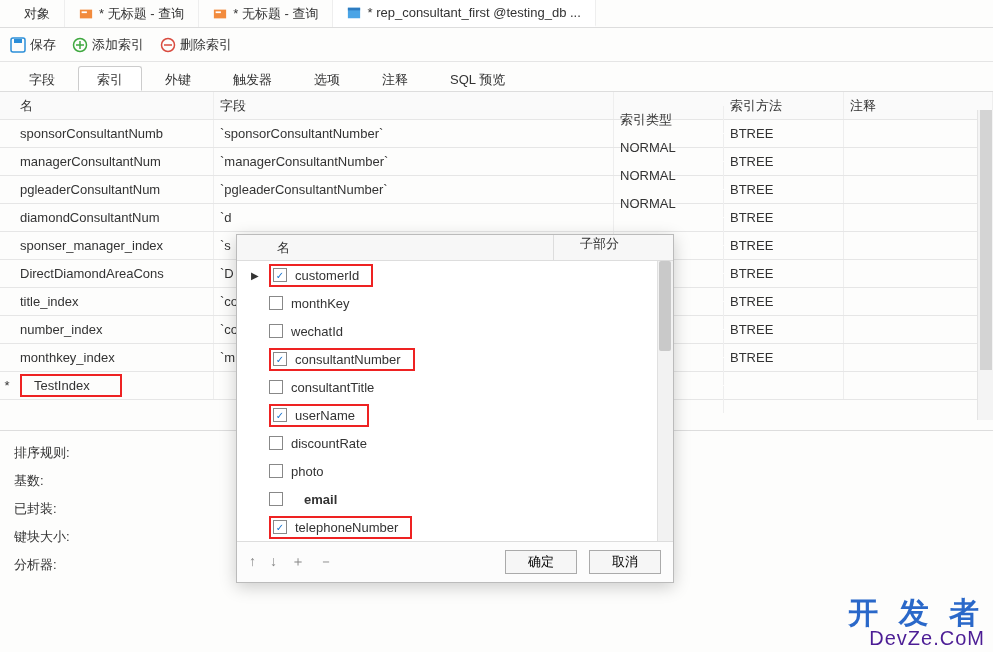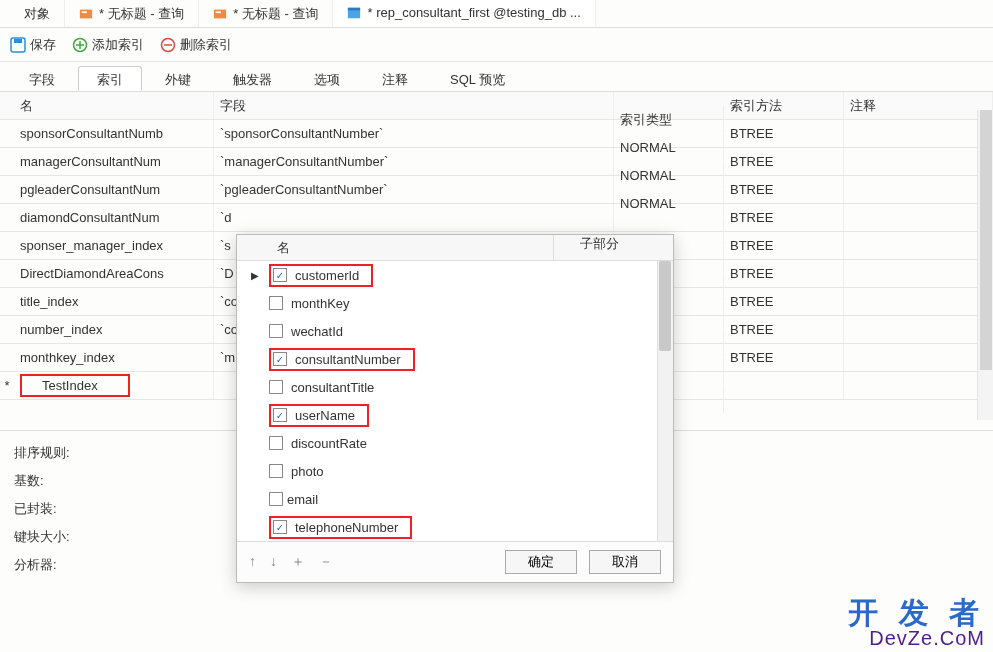--- a/index.html
+++ b/index.html
@@ -229,21 +229,21 @@
           <span>monthkey_index</span>
         </div>
         <div class="gcell c-field">`m</div>
         <div class="gcell c-type"></div>
         <div class="gcell c-method">BTREE</div>
         <div class="gcell c-note"></div>
       </div>
       <div class="grow">
         <div class="rowmark">*</div>
         <div class="gcell c-name">
-          <span class="redbox" style="padding:2px 30px 2px 20px;">TestIndex</span>
+          <span class="redbox" style="padding:2px 30px 2px 12px;">TestIndex</span>
         </div>
         <div class="gcell c-field"></div>
         <div class="gcell c-type"></div>
         <div class="gcell c-method"></div>
         <div class="gcell c-note"></div>
       </div>
     </div>
 </div>
 
 <div class="outer-scroll">
@@ -318,21 +318,21 @@
         </div>
         <div class="popup-item">
           <span class="mk"></span>
           <span style="display:inline-flex;align-items:center;gap:8px;">
             <span class="chk "></span>
             <span>photo</span>
           </span>
         </div>
         <div class="popup-item">
           <span class="mk"></span>
-          <span style="display:inline-flex;align-items:center;gap:4px;">
+          <span style="display:inline-flex;align-items:center;gap:21px;font-weight:bold;">
             <span class="chk "></span>
             <span>email</span>
           </span>
         </div>
         <div class="popup-item">
           <span class="mk"></span>
           <span class="redbox" style="display:inline-flex;align-items:center;gap:8px;padding:2px 12px 2px 2px;">
             <span class="chk checked">✓</span>
             <span>telephoneNumber</span>
           </span>

